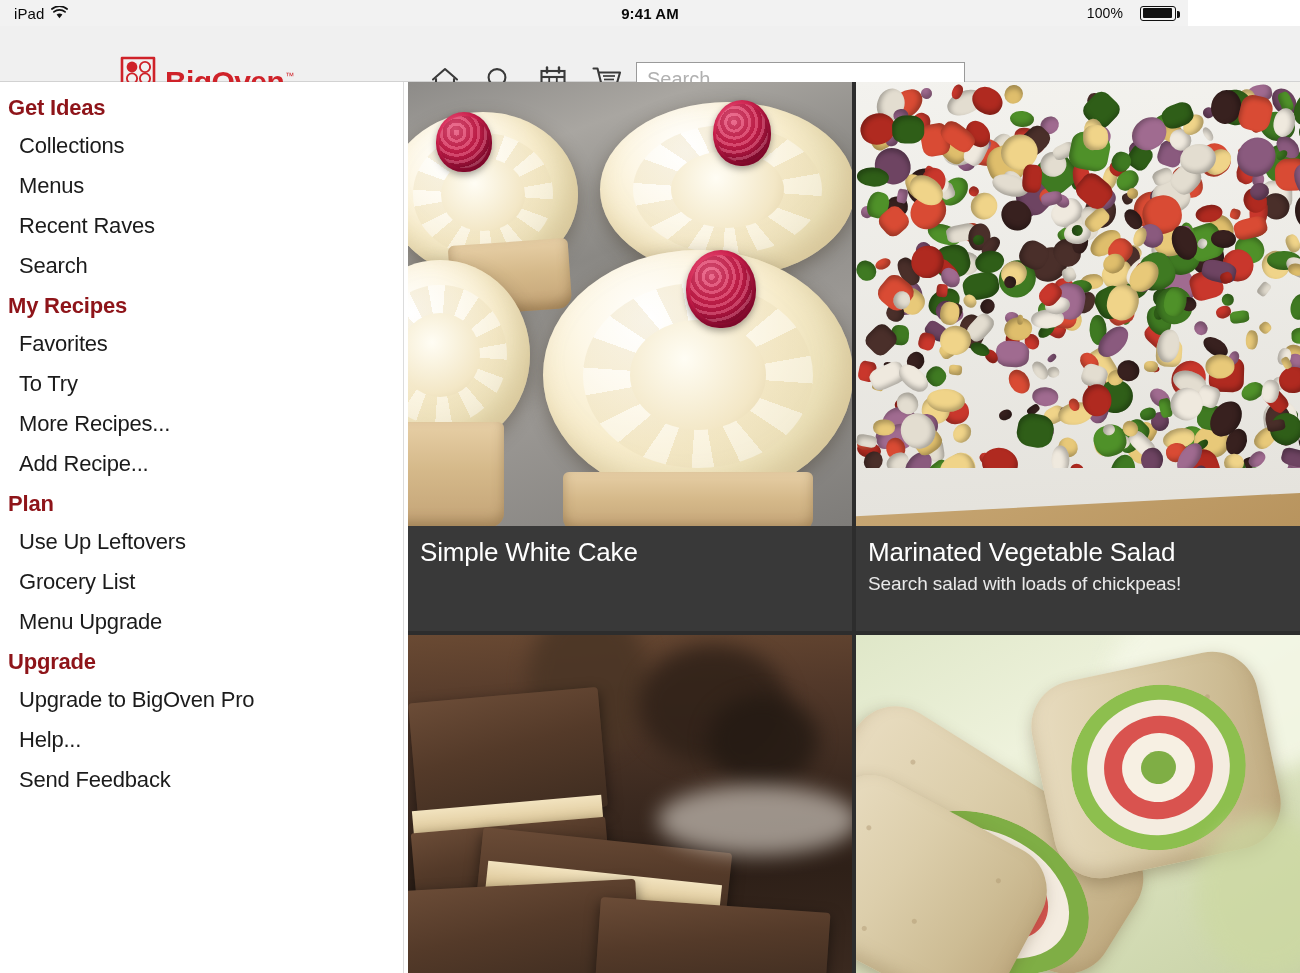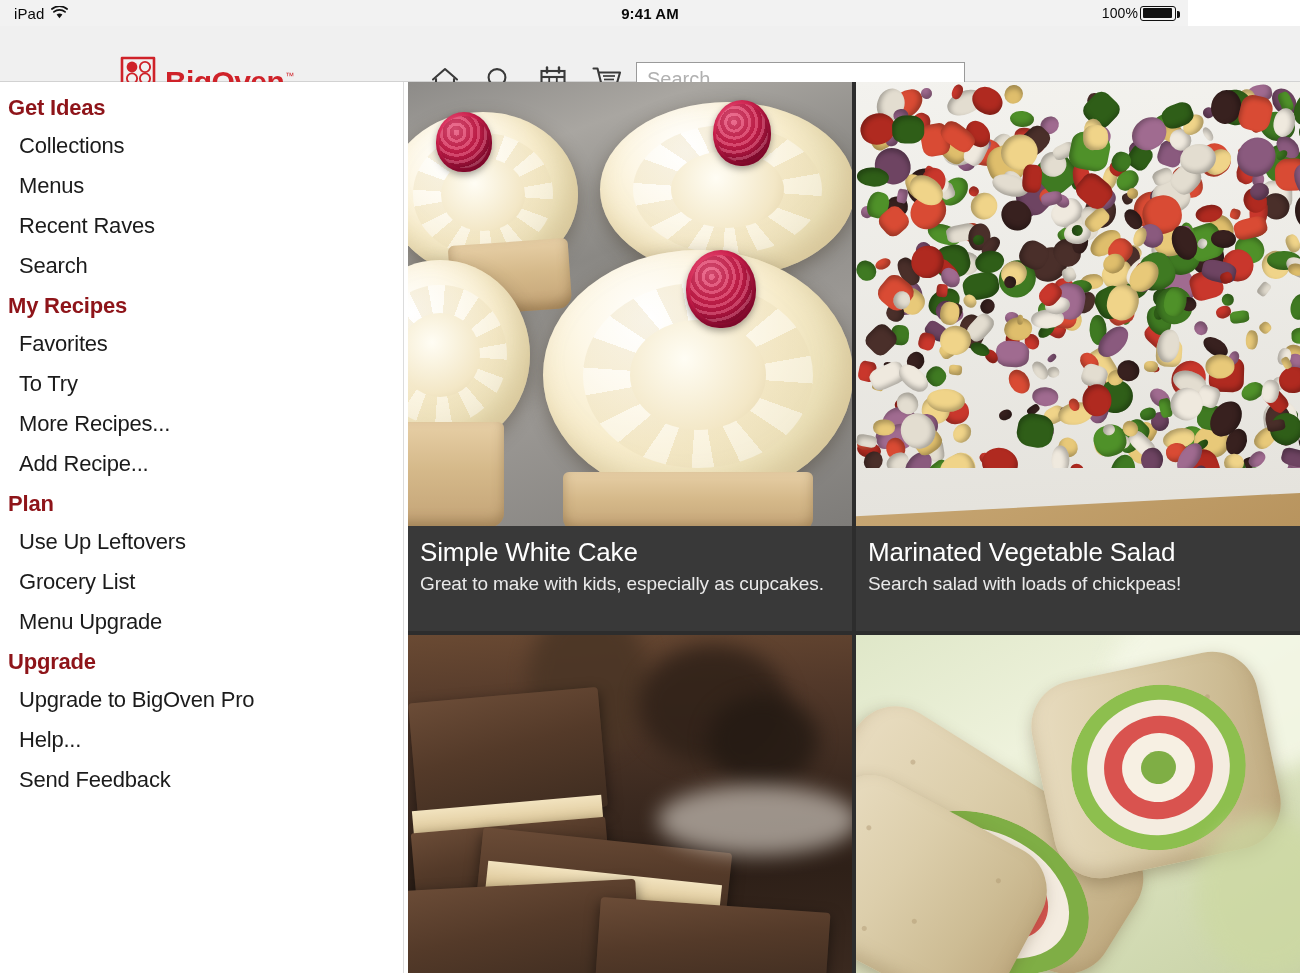--- a/index.html
+++ b/index.html
@@ -15,21 +15,21 @@
     background:#f2f2f2;
     display:flex; align-items:center;
     font-size:15px; color:#0a0a0a; letter-spacing:.1px;
   }
   #status-left { display:flex; align-items:center; gap:7px; padding-left:14px; }
   #status-center {
     position:absolute; left:0; width:1300px; text-align:center;
     font-weight:bold; font-size:15px;
   }
   #status-right {
-    position:absolute; right:12px; display:flex; align-items:center; gap:2px;
+    position:absolute; right:12px; display:flex; align-items:center; gap:17px;
     font-size:14px;
   }
   .battery-shell {
     width:36px; height:15px; border:1.6px solid #111; border-radius:3px;
     position:relative; display:inline-block;
   }
   .battery-shell::after {
     content:""; position:absolute; right:-5px; top:4px;
     width:3px; height:7px; background:#111; border-radius:0 2px 2px 0;
   }
@@ -319,21 +319,20 @@
 
       <div class="cc" style="left:-58px; top:178px; width:180px; height:190px;"></div>
       <div class="cup-base" style="left:-34px; top:340px; width:130px; height:105px;"></div>
 
       <div class="cc" style="left:135px; top:168px; width:310px; height:250px;"></div>
       <div class="berry" style="left:278px; top:168px; width:70px; height:78px;"></div>
       <div class="cup-base" style="left:155px; top:390px; width:250px; height:60px;"></div>
     </div>
     <div class="card-caption">
       <div class="card-title">Simple White Cake</div>
-      <div class="card-desc">Great to make with kids, especially as cupcakes.</div>
     </div>
   </article>
 
   <article class="recipe-card">
     <div class="card-photo">
       <div class="ph salad-bg"></div>
       <div class="salad-plate"></div>
       <div class="salad-mix" id="salad-mix">
           <div class="bit" style="width: 36.4811px; height: 33.8769px; left: 7.07283%; top: 51.2125%; background: rgb(138, 90, 126); transform: rotate(300.558deg); border-radius: 55.6573%; box-shadow: rgba(0, 0, 0, 0.28) -2px -3px 5px inset;"></div>
           <div class="bit" style="width: 35.8784px; height: 21.3879px; left: 59.2274%; top: 91.7373%; background: rgb(232, 201, 121); transform: rotate(247.503deg); border-radius: 52.2736%; box-shadow: rgba(0, 0, 0, 0.28) -2px -3px 5px inset;"></div>

